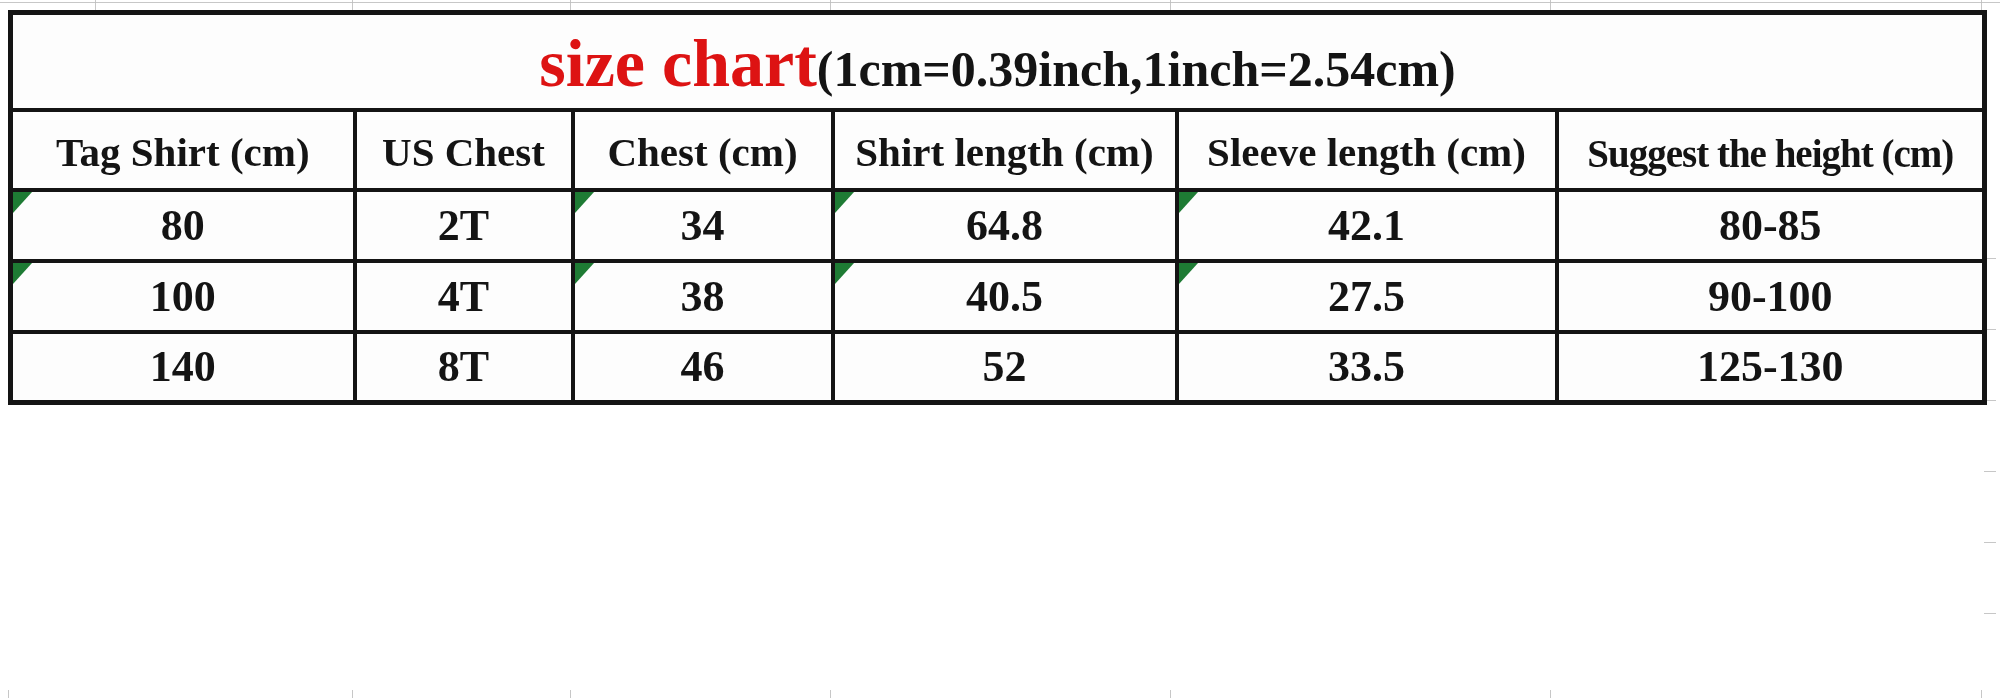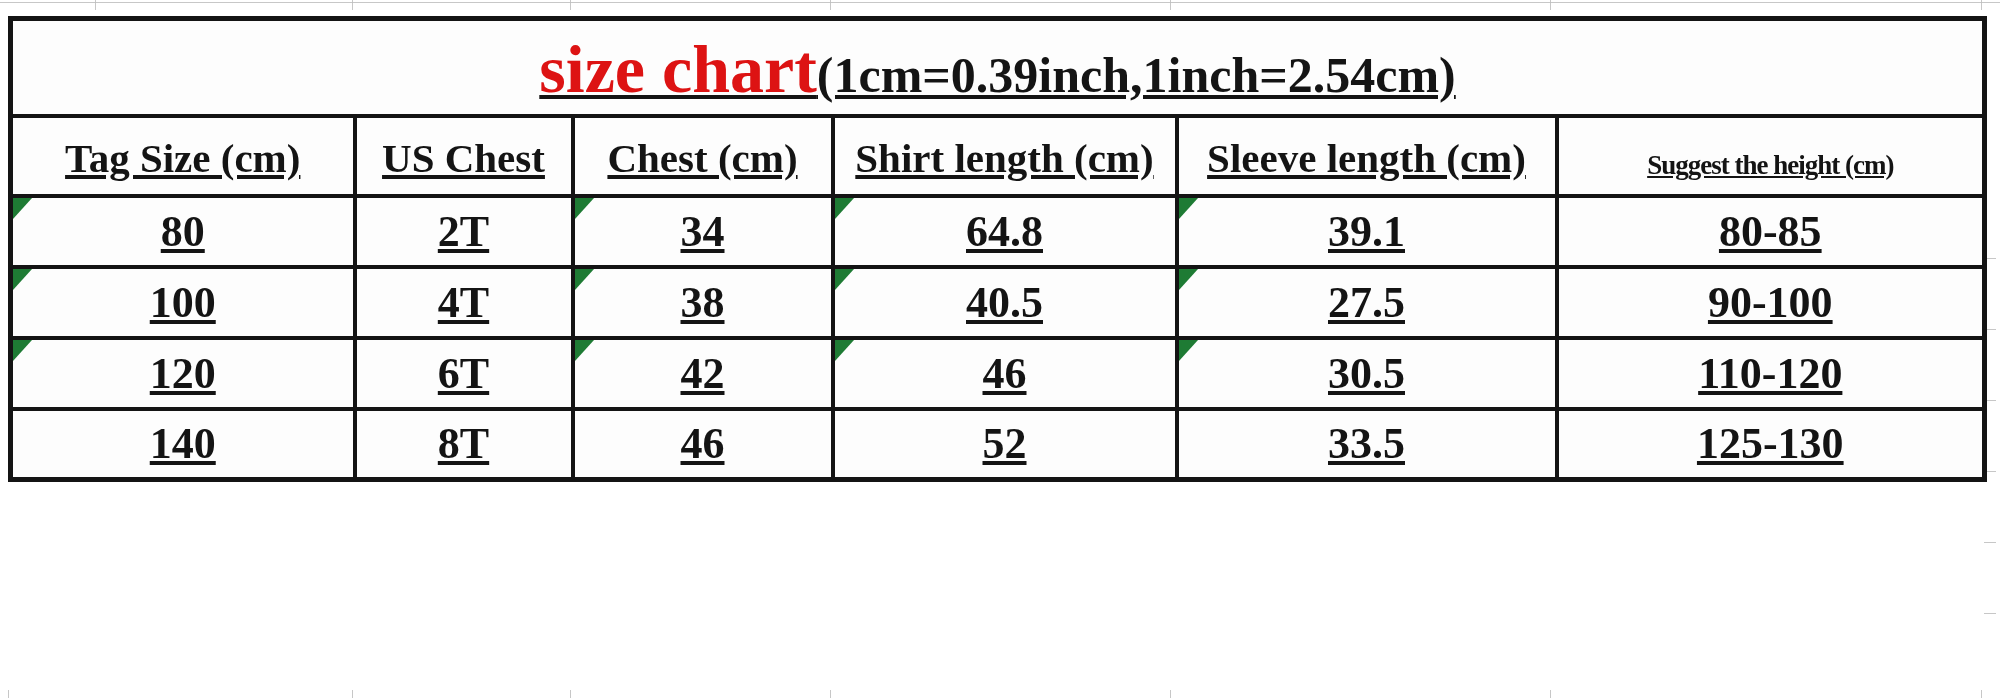--- a/index.html
+++ b/index.html
@@ -5,42 +5,41 @@
   html,body{margin:0;padding:0;background:#ffffff;}
   .screen{
     position:relative;width:2000px;height:698px;background:#ffffff;overflow:hidden;
     font-family:"Liberation Serif","DejaVu Serif",serif;font-weight:bold;color:var(--border-black,#141414);
   }
   
   .gridline-h{position:absolute;height:1px;background:var(--grid-gray,#bdbdbd);opacity:.85;}
   .gridline-v{position:absolute;width:1px;background:var(--grid-gray,#bdbdbd);opacity:.85;}
 
   table.sizes-table{
-    position:absolute;left:8px;top:16px;width:1974px;
+    position:absolute;left:8px;top:10px;width:1974px;
     border-collapse:collapse;table-layout:fixed;
     background:var(--cell-bg,#fdfdfd);
     border:5px solid var(--border-black,#141414);
-    text-decoration:underline;
   }
   col.c1{width:344px}col.c2{width:218px}col.c3{width:260px}
   col.c4{width:344px}col.c5{width:380px}col.c6{width:428px}
 
   .sizes-table th,.sizes-table td{
     border:4px solid var(--border-black,#141414);
     text-align:center;vertical-align:bottom;white-space:nowrap;
     padding:0 0 12px 0;line-height:1;position:relative;overflow:hidden;
   }
   tr.title-row{height:97px;}
   .title-cell{padding-bottom:9px;}
   .t-main{color:var(--title-red,#dd1313);font-size:68px;}
   .t-note{color:var(--border-black,#141414);font-size:50px;}
 
   tr.header-row{height:80px;}
   .sizes-table th{font-size:41px;padding-bottom:15px;}
-  th.th-suggest{font-size:27px;letter-spacing:-1px;}
+  th.th-suggest{font-size:39px;letter-spacing:-1px;}
 
   tr.data-row{height:71px;}
   .sizes-table td{font-size:44px;padding-bottom:11px;}
 
   
   .tri{
     position:absolute;top:0;left:0;width:0;height:0;
     border-top:21px solid var(--marker-green,#1e7b34);
     border-right:19px solid transparent;
   }
@@ -83,56 +82,48 @@
         <col class="c5">
         <col class="c6">
     </colgroup>
 
     <tbody>
         <tr class="title-row">
       <td class="title-cell" colspan="6"><span class="t-main">size chart</span><span class="t-note">(1cm=0.39inch,1inch=2.54cm)</span></td>
     </tr>
 
     <tr class="header-row">
-      <th>Tag Size (cm)</th>
+      <th>Tag Shirt (cm)</th>
       <th>US Chest</th>
       <th>Chest (cm)</th>
       <th>Shirt length (cm)</th>
       <th>Sleeve length (cm)</th>
       <th class="th-suggest">Suggest the height (cm)</th>
     </tr>
 
     <tr class="data-row">
       <td><i class="tri"></i><span>80</span></td>
       <td><span>2T</span></td>
       <td><i class="tri"></i><span>34</span></td>
       <td><i class="tri"></i><span>64.8</span></td>
-      <td><i class="tri"></i><span>39.1</span></td>
+      <td><i class="tri"></i><span>42.1</span></td>
       <td><span>80-85</span></td>
     </tr>
 
 
     <tr class="data-row">
       <td><i class="tri"></i><span>100</span></td>
       <td><span>4T</span></td>
       <td><i class="tri"></i><span>38</span></td>
       <td><i class="tri"></i><span>40.5</span></td>
       <td><i class="tri"></i><span>27.5</span></td>
       <td><span>90-100</span></td>
     </tr>
 
 
-    <tr class="data-row">
-      <td><i class="tri"></i><span>120</span></td>
-      <td><span>6T</span></td>
-      <td><i class="tri"></i><span>42</span></td>
-      <td><i class="tri"></i><span>46</span></td>
-      <td><i class="tri"></i><span>30.5</span></td>
-      <td><span>110-120</span></td>
-    </tr>
 
 
     <tr class="data-row">
       <td><span>140</span></td>
       <td><span>8T</span></td>
       <td><span>46</span></td>
       <td><span>52</span></td>
       <td><span>33.5</span></td>
       <td><span>125-130</span></td>
     </tr>

